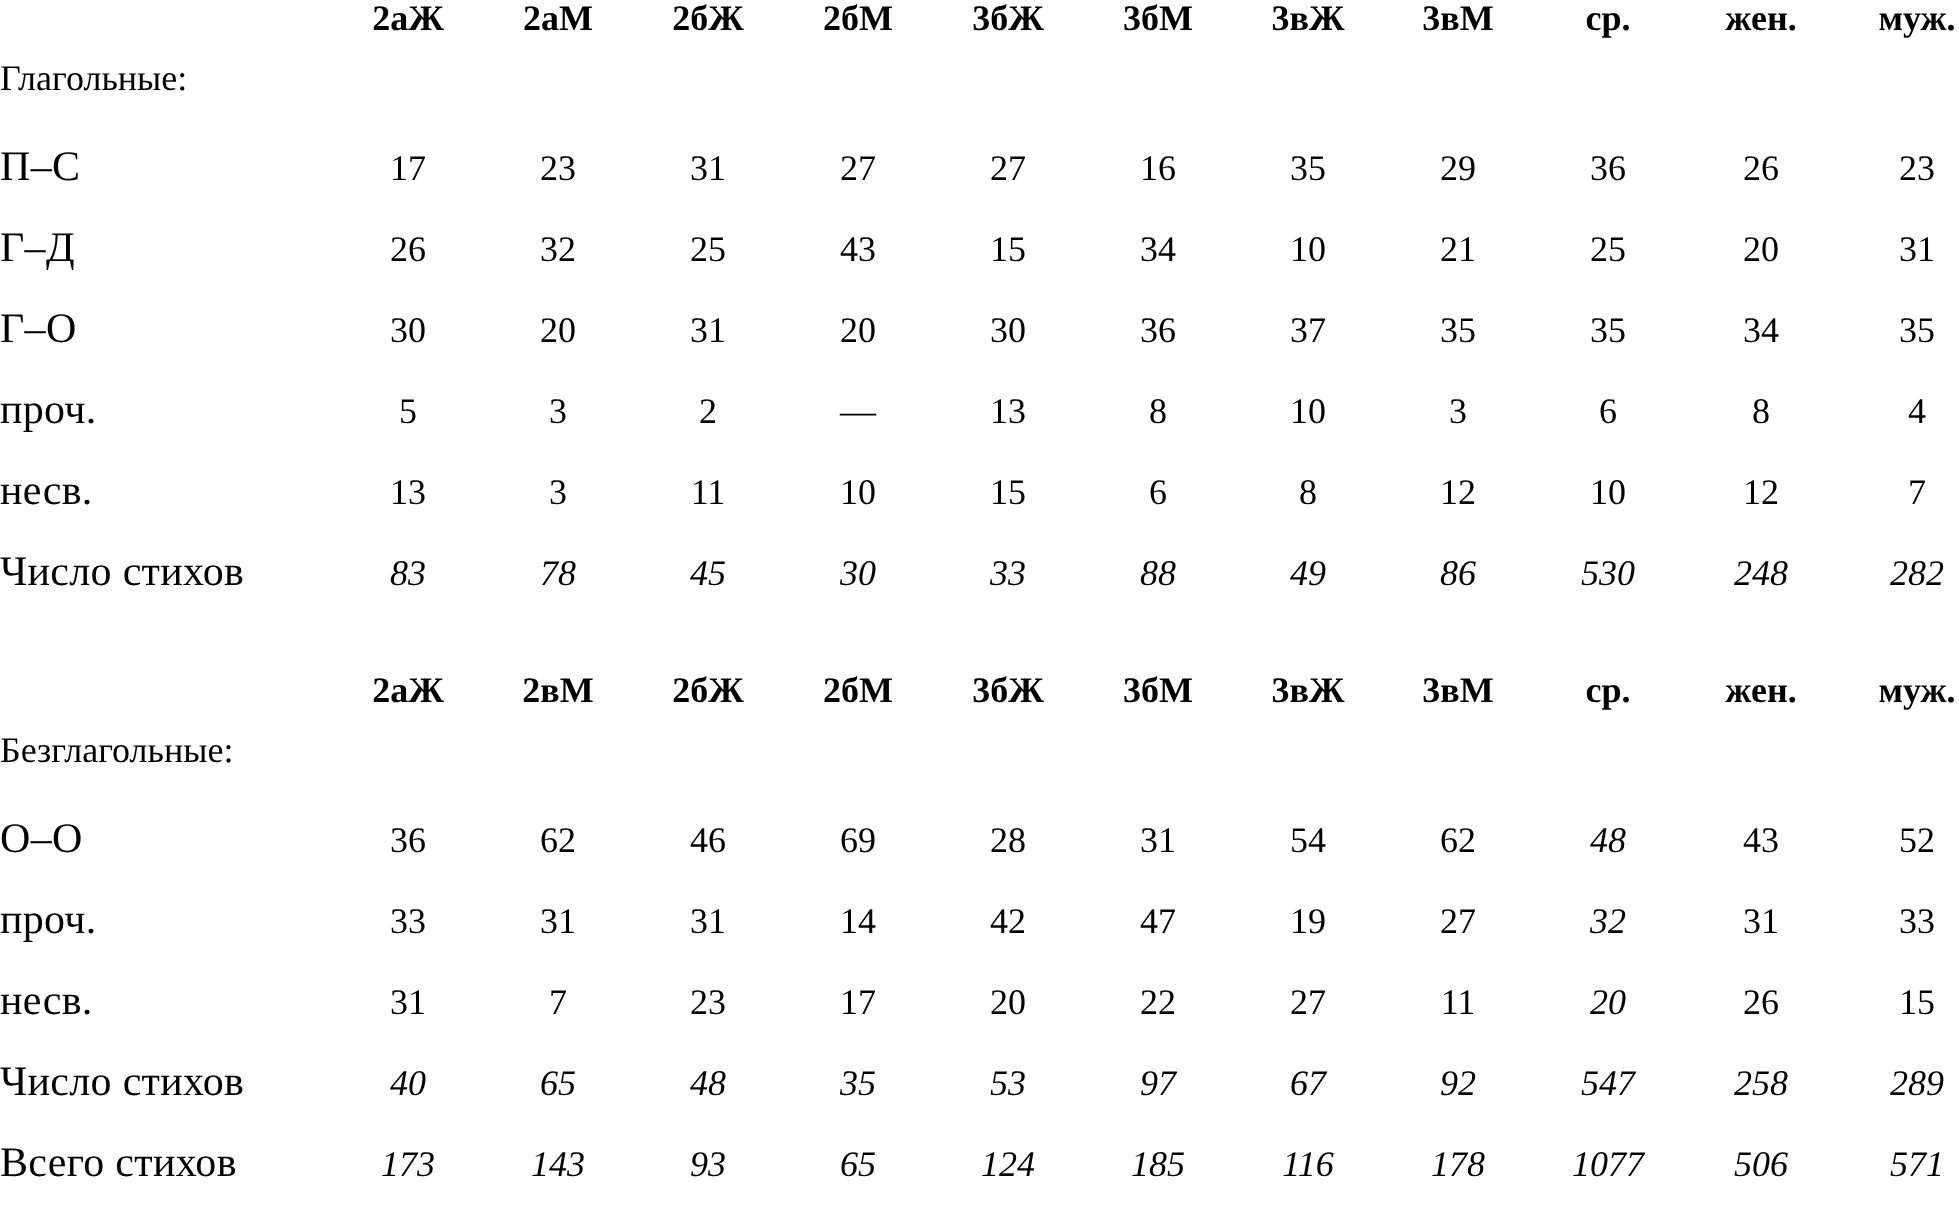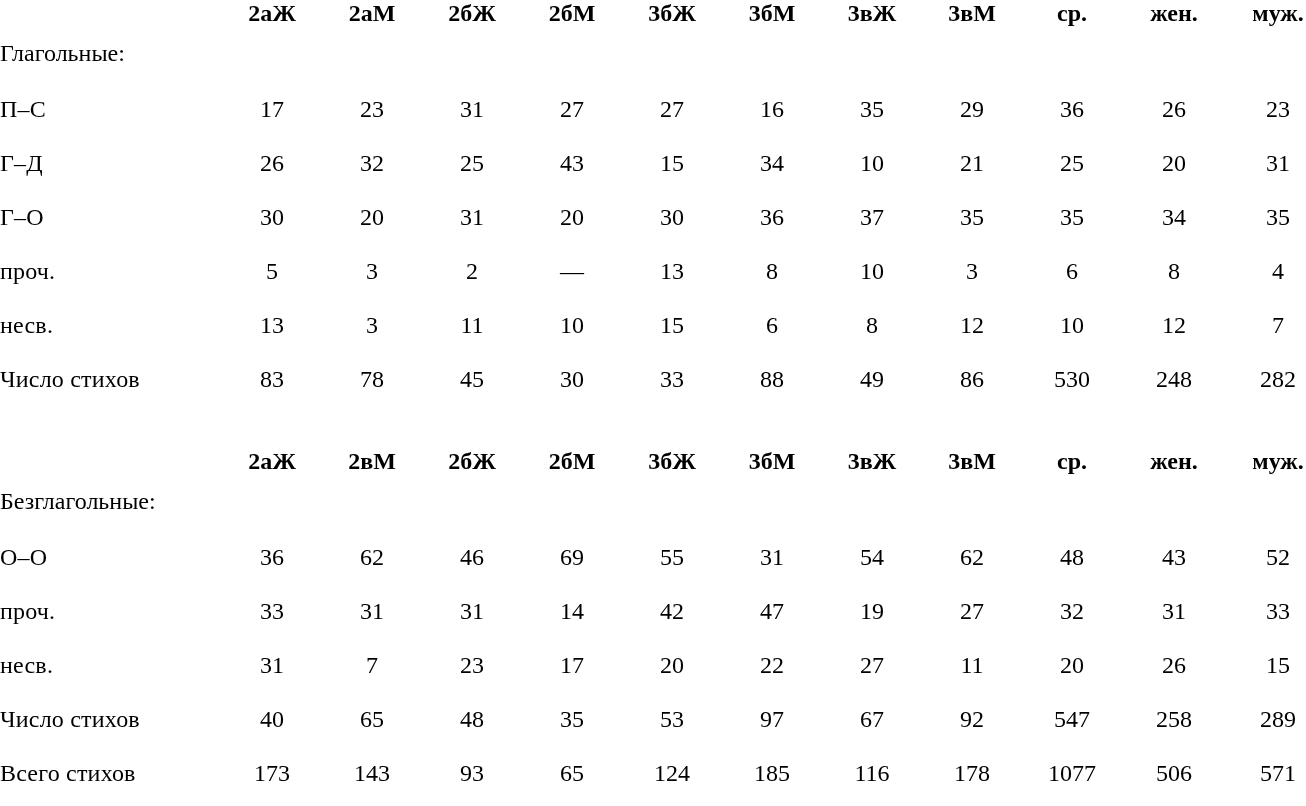--- a/index.html
+++ b/index.html
@@ -31,21 +31,21 @@
     border: none;
     vertical-align: baseline;
   }
   
   col.lbl   { width: 222px; }
   col.num   { width: 100px; }
   col.numw  { width: 104px; }
 
   .rowlabel {
     text-align: left;
-    font-size: 24px;
+    font-size: 28px;
     font-weight: normal;
     letter-spacing: 0.2px;
     padding-left: 2px;
     white-space: nowrap;
   }
   .rowlabel.italic {
   }
   .colhead {
     text-align: center;
     font-size: 24px;
@@ -54,20 +54,21 @@
     white-space: nowrap;
   }
   .cell {
     text-align: center;
     font-size: 24px;
     font-variant-numeric: oldstyle-nums;
     font-feature-settings: "onum" 1;
     white-space: nowrap;
   }
   .cell.italic {
+    font-style: italic;
     margin-top: 41px;
   }
   tr.datarow td { height: 54px; }
   tr.headrow td { height: 40px; }
   tr.sectionrow td {
     height: 56px;
   }
   tr.gap td { height: 28px; }
   .section {
     font-size: 24px;
@@ -223,21 +224,21 @@
       <tr class="sectionrow">
         <td class="section" colspan="12">Безглагольные:</td>
       </tr>
 
       <tr class="datarow">
         <td class="rowlabel">О–О</td>
         <td class="cell">36</td>
         <td class="cell">62</td>
         <td class="cell">46</td>
         <td class="cell">69</td>
-        <td class="cell">55</td>
+        <td class="cell">28</td>
         <td class="cell">31</td>
         <td class="cell">54</td>
         <td class="cell">62</td>
         <td class="cell italic">48</td>
         <td class="cell">43</td>
         <td class="cell">52</td>
       </tr>
       <tr class="datarow">
         <td class="rowlabel">проч.</td>
         <td class="cell">33</td>

